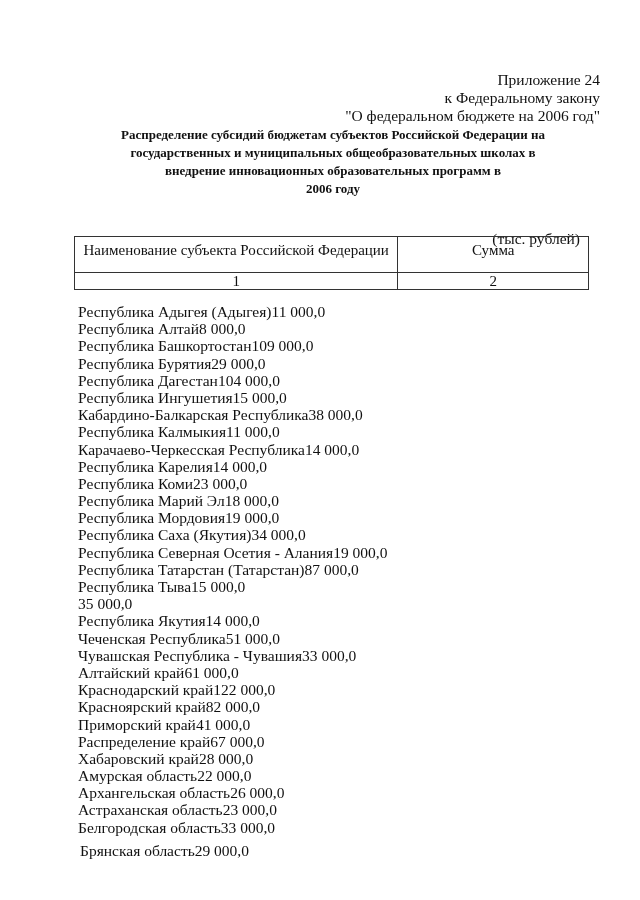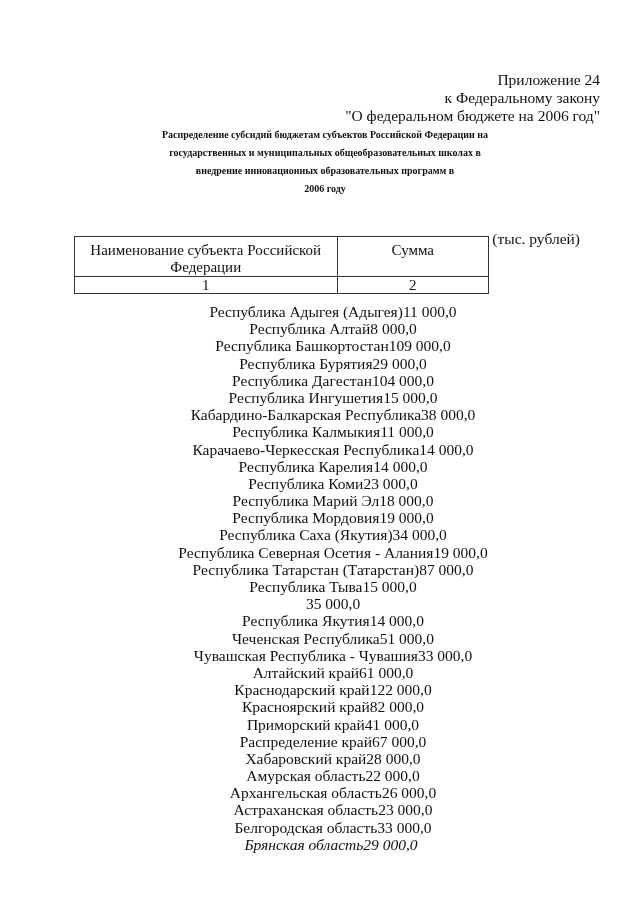--- a/index.html
+++ b/index.html
@@ -21,41 +21,41 @@
       top: 50px;
       width: 300px;
       text-align: right;
       font-size: 15.5px;
       line-height: 18px;
       margin-top: 21px;
     }
     .appendix div { white-space: nowrap; }
     .title {
       position: absolute;
-      left: 70px;
+      left: 78px;
       top: 126px;
       width: 510px;
       text-align: center;
       font-weight: bold;
-      font-size: 10px;
+      font-size: 13px;
       line-height: 18px;
     }
     .title div { white-space: nowrap; }
     .units {
       position: absolute;
       right: 60px;
       top: 230px;
       font-size: 15.5px;
       white-space: nowrap;
     }
     table.header-table {
       position: absolute;
       left: 74px;
       top: 236px;
-      width: 415px;
+      width: 515px;
       border-collapse: collapse;
       font-size: 15px;
     }
     table.header-table td {
       border: 1.5px solid #333;
       text-align: center;
       padding: 0;
     }
     table.header-table tr.hdr td {
       height: 30px;
@@ -69,28 +69,28 @@
     .col1 { width: 323px; }
     .col2 { width: 190px; }
     .rows {
       position: absolute;
       left: 78px;
       top: 303px;
       width: 510px;
     }
     .row {
       display: flex;
-      justify-content: center;
+      justify-content: flex-start;
       height: 17.2px;
       line-height: 17.2px;
       font-size: 15.5px;
       white-space: nowrap;
     }
     .row .amount { text-align: right; }
-    .row.last { padding-left: 2px; padding-right: 6px; margin-top: 0; font-style: italic; }
+    .row.last { padding-left: 2px; padding-right: 6px; margin-top: 6px; }
   </style>
 </head>
 <body>
 
 <div class="appendix">
   <div>Приложение 24</div>
   <div>к Федеральному закону</div>
   <div>"О федеральном бюджете на 2006 год"</div>
 </div>
 

